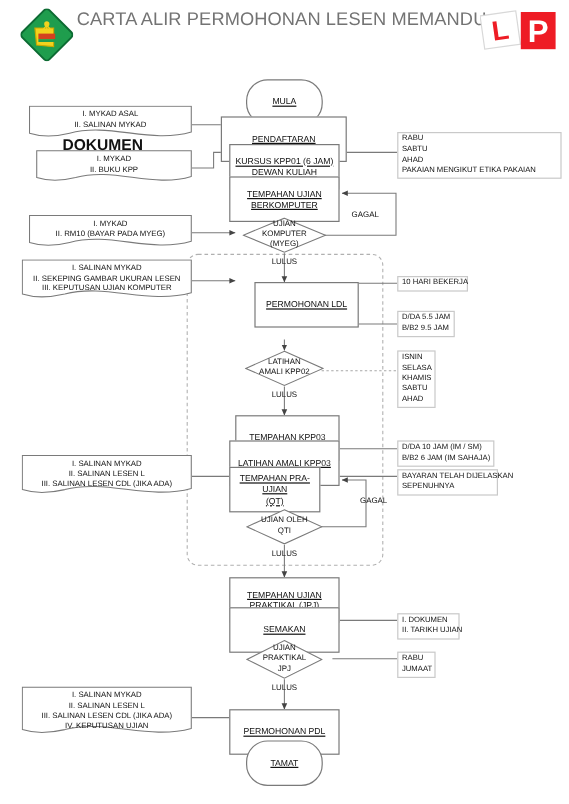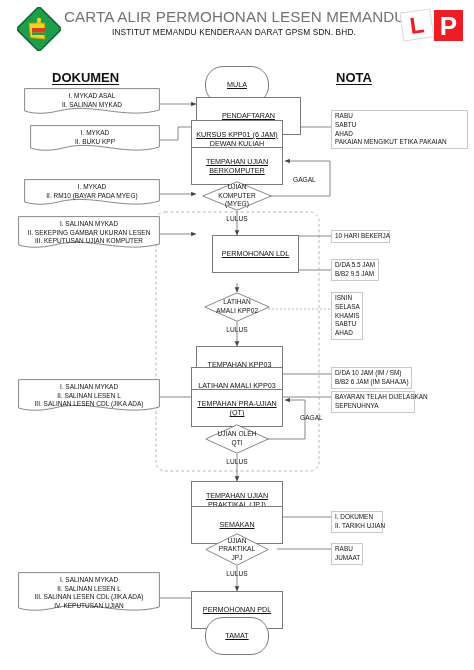--- a/index.html
+++ b/index.html
@@ -20,21 +20,21 @@
     position:absolute;left:64px;top:27px;width:340px;
     text-align:center;font-size:8.3px;letter-spacing:.15px;
     color:#111;white-space:nowrap;
   }
   .logo-badge{position:absolute;left:17px;top:7px;width:44px;height:44px;}
   .lp{position:absolute;left:400px;top:8px;width:64px;height:36px;}
 
   
   .col-head{
     position:absolute;font-size:13px;font-weight:bold;color:#111;
-    text-decoration:underline;text-underline-offset:2px;
+    text-decoration:underline;text-underline-offset:2px;margin-top:43px;
   }
 
   
   svg.layer{position:absolute;left:0;top:0;width:474px;height:670px;pointer-events:none;}
 
   
   .node{
     position:absolute;box-sizing:border-box;
     border:1px solid #7a7a7a;background:#fff;
     display:flex;align-items:center;justify-content:center;
@@ -88,21 +88,20 @@
         <polygon points="22,14 33,25 22,34 11,25" fill="#f2d21e" stroke="#caa800" stroke-width="1"></polygon>
       </g>
       <circle cx="22" cy="13" r="2.2" fill="#f2d21e"></circle>
       <path d="M22 14 L17 20 M22 14 L27 20 M22 14 L22 21" stroke="#f2d21e" stroke-width="1.1" fill="none"></path>
       <rect x="15" y="21" width="14" height="4.6" fill="#d3411f"></rect>
       <rect x="15" y="25.6" width="14" height="2.4" fill="#1f9d4d"></rect>
     </svg>
   </div>
 
   <div class="hdr-title">CARTA ALIR PERMOHONAN LESEN MEMANDU</div>
-  <div class="hdr-sub">INSTITUT MEMANDU KENDERAAN DARAT GPSM SDN. BHD.</div>
 
   <div class="lp">
     <svg viewBox="0 0 64 36" width="64" height="36">
       <g transform="rotate(-8 17 18)">
         <rect x="2" y="3" width="30" height="28" fill="#ffffff" stroke="#d8d8d8" stroke-width="1"></rect>
         <text x="17" y="25" font-family="Liberation Sans, sans-serif" font-size="23" font-weight="bold" fill="#ee1c25" text-anchor="middle">L</text>
       </g>
       <rect x="34" y="2" width="29" height="31" fill="#ee1c25"></rect>
       <text x="48.5" y="27" font-family="Liberation Sans, sans-serif" font-size="26" font-weight="bold" fill="#ffffff" text-anchor="middle">P</text>
     </svg>
@@ -158,21 +157,21 @@
       <line x1="277" y1="549" x2="331" y2="549"></line>
 
       <line x1="268" y1="309" x2="331" y2="309" stroke-dasharray="2,2" stroke="#a8a8a8"></line>
     </g>
   </svg>
 
   <div class="node term" style="left:205px;top:66px;width:64px;height:19px;">
     <span class="ln">MULA</span>
   </div>
 
-  <div class="node" style="left:196px;top:97px;width:105px;height:15px;">
+  <div class="node" style="left:184px;top:97px;width:105px;height:15px;">
     <span class="ln">PENDAFTARAN</span>
   </div>
 
   <div class="node" style="left:191px;top:120px;width:92px;height:19px;white-space:pre-line;">
     <span class="ln">KURSUS KPP01 (6 JAM)
 DEWAN KULIAH</span>
   </div>
 
   <div class="node" style="left:191px;top:147px;width:92px;height:22px;white-space:pre-line;">
     <span class="ln">TEMPAHAN UJIAN
@@ -202,21 +201,21 @@
   </div>
 
   <div class="node" style="left:196px;top:346px;width:87px;height:13px;">
     <span class="ln">TEMPAHAN KPP03</span>
   </div>
 
   <div class="node" style="left:191px;top:367px;width:92px;height:14px;">
     <span class="ln">LATIHAN AMALI KPP03</span>
   </div>
 
-  <div class="node" style="left:191px;top:389px;width:92px;height:23px;white-space:pre-line;">
+  <div class="node" style="left:191px;top:389px;width:76px;height:23px;white-space:pre-line;">
     <span class="ln">TEMPAHAN PRA-UJIAN
 (QT)</span>
   </div>
 
   <div class="dia-wrap" style="left:205px;top:424px;width:64px;height:30px;">
     <svg width="64" height="30" viewBox="0 0 64 30">
       <polygon points="32,0.8 63.2,15 32,29.2 0.8,15" fill="#fff" stroke="#7a7a7a" stroke-width="0.9"></polygon>
     </svg>
     <div class="dia-txt" style="white-space:pre-line;">UJIAN OLEH
 QTI</div>

